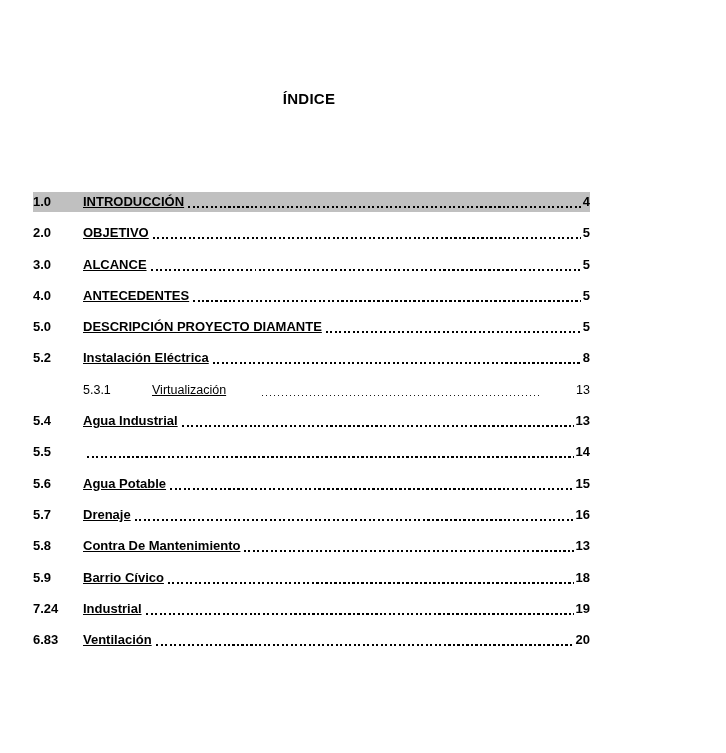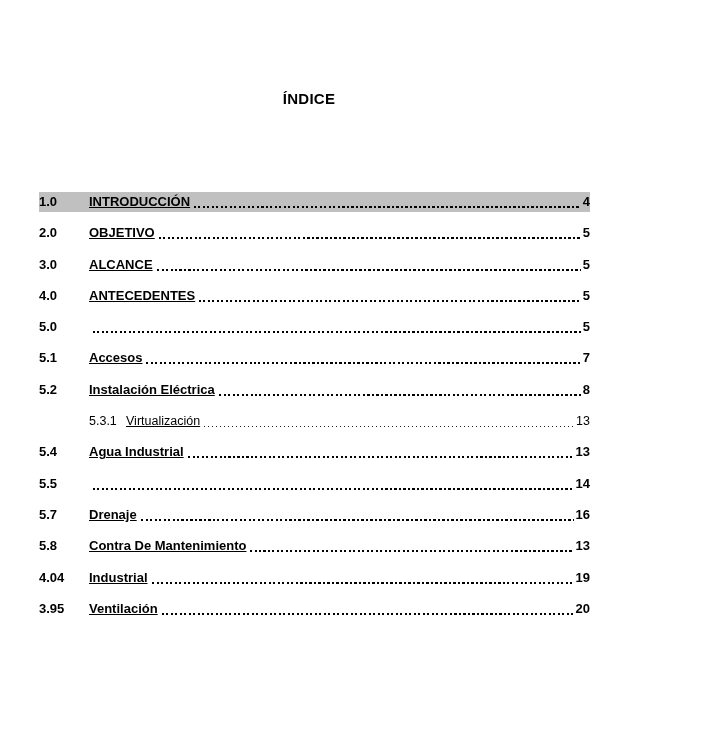--- a/index.html
+++ b/index.html
@@ -26,21 +26,20 @@
     text-align: center;
     font-size: 15px;
     font-weight: bold;
     letter-spacing: 0.3px;
   }
   .toc-list {
     position: absolute;
     top: 192px;
     left: 33px;
     right: 28px;
-    margin-left: 6px;
   }
   .toc-row {
     display: flex;
     align-items: baseline;
     height: 20px;
     line-height: 20px;
     margin-bottom: 11.3px;
     font-size: 13px;
     font-weight: bold;
     white-space: nowrap;
@@ -64,20 +63,21 @@
       transparent 2px, transparent 4.5px
     );
   }
   .toc-row .page {
     flex: 0 0 auto;
   }
   .toc-row.lvl3 {
     margin-left: 50px;
     font-weight: normal;
     font-size: 12.5px;
+    gap: 32px;
   }
   .toc-row.lvl3 .num {
     width: 37px;
   }
   .toc-row.lvl3 .dots {
     height: 1px;
     margin-bottom: 4px;
     background: repeating-linear-gradient(
       to right,
       #1a1a1a 0px, #1a1a1a 1.5px,
@@ -111,28 +111,23 @@
     <span class="page">5</span>
   </div>
       <div class="toc-row lvl1">
     <span class="num">4.0</span>
     <span class="title">ANTECEDENTES</span>
     <span class="dots"></span>
     <span class="page">5</span>
   </div>
       <div class="toc-row lvl1">
     <span class="num">5.0</span>
+    <span class="title">DESCRIPCIÓN PROYECTO DIAMANTE</span>
     <span class="dots"></span>
     <span class="page">5</span>
-  </div>
-      <div class="toc-row lvl2">
-    <span class="num">5.1</span>
-    <span class="title">Accesos</span>
-    <span class="dots"></span>
-    <span class="page">7</span>
   </div>
       <div class="toc-row lvl2">
     <span class="num">5.2</span>
     <span class="title">Instalación Eléctrica</span>
     <span class="dots"></span>
     <span class="page">8</span>
   </div>
       <div class="toc-row lvl3">
     <span class="num">5.3.1</span>
     <span class="title">Virtualización</span>
@@ -144,37 +139,49 @@
     <span class="title">Agua Industrial</span>
     <span class="dots"></span>
     <span class="page">13</span>
   </div>
       <div class="toc-row lvl2">
     <span class="num">5.5</span>
     <span class="dots"></span>
     <span class="page">14</span>
   </div>
       <div class="toc-row lvl2">
+    <span class="num">5.6</span>
+    <span class="title">Agua Potable</span>
+    <span class="dots"></span>
+    <span class="page">15</span>
+  </div>
+      <div class="toc-row lvl2">
     <span class="num">5.7</span>
     <span class="title">Drenaje</span>
     <span class="dots"></span>
     <span class="page">16</span>
   </div>
       <div class="toc-row lvl2">
     <span class="num">5.8</span>
     <span class="title">Contra De Mantenimiento</span>
     <span class="dots"></span>
     <span class="page">13</span>
   </div>
       <div class="toc-row lvl2">
-    <span class="num">4.04</span>
+    <span class="num">5.9</span>
+    <span class="title">Barrio Cívico</span>
+    <span class="dots"></span>
+    <span class="page">18</span>
+  </div>
+      <div class="toc-row lvl2">
+    <span class="num">7.24</span>
     <span class="title">Industrial</span>
     <span class="dots"></span>
     <span class="page">19</span>
   </div>
       <div class="toc-row lvl2">
-    <span class="num">3.95</span>
+    <span class="num">6.83</span>
     <span class="title">Ventilación</span>
     <span class="dots"></span>
     <span class="page">20</span>
   </div>
     </div>
 </div>
 
 </body></html>

